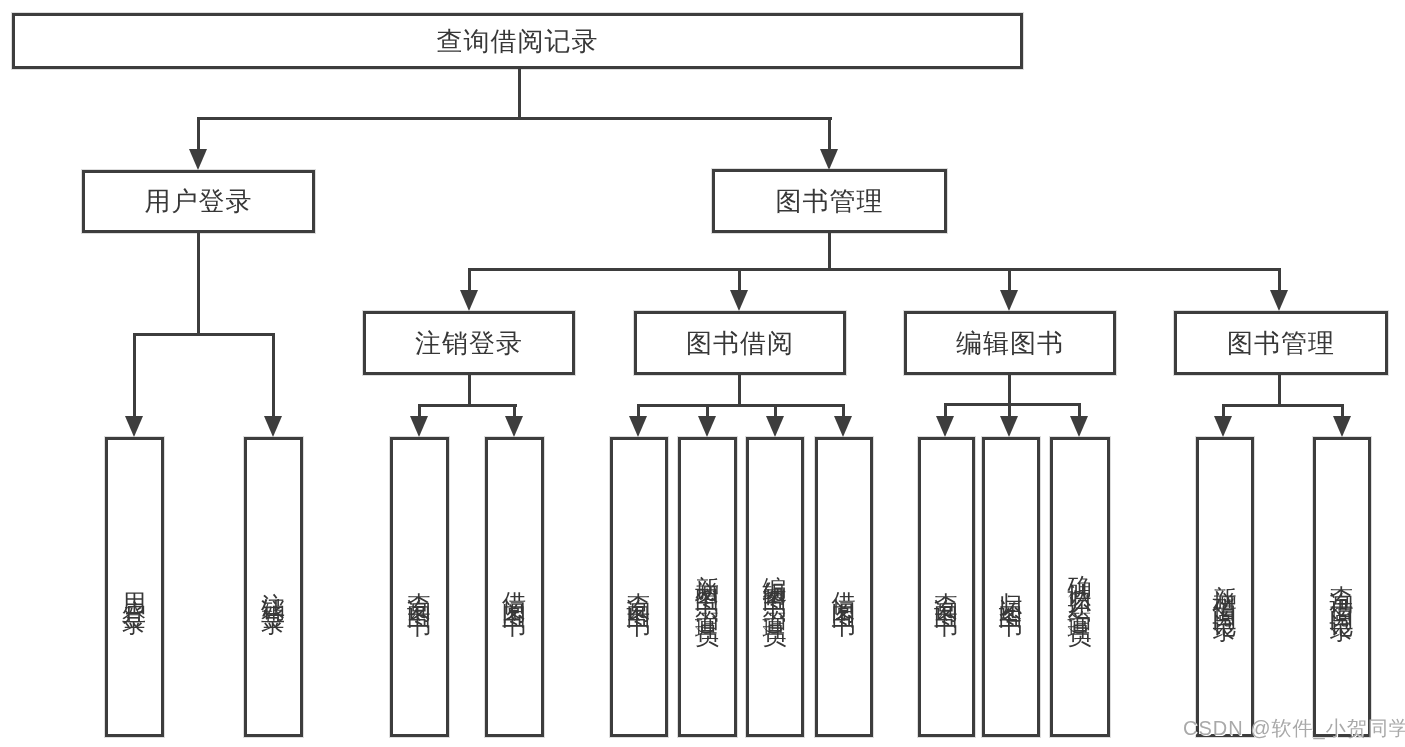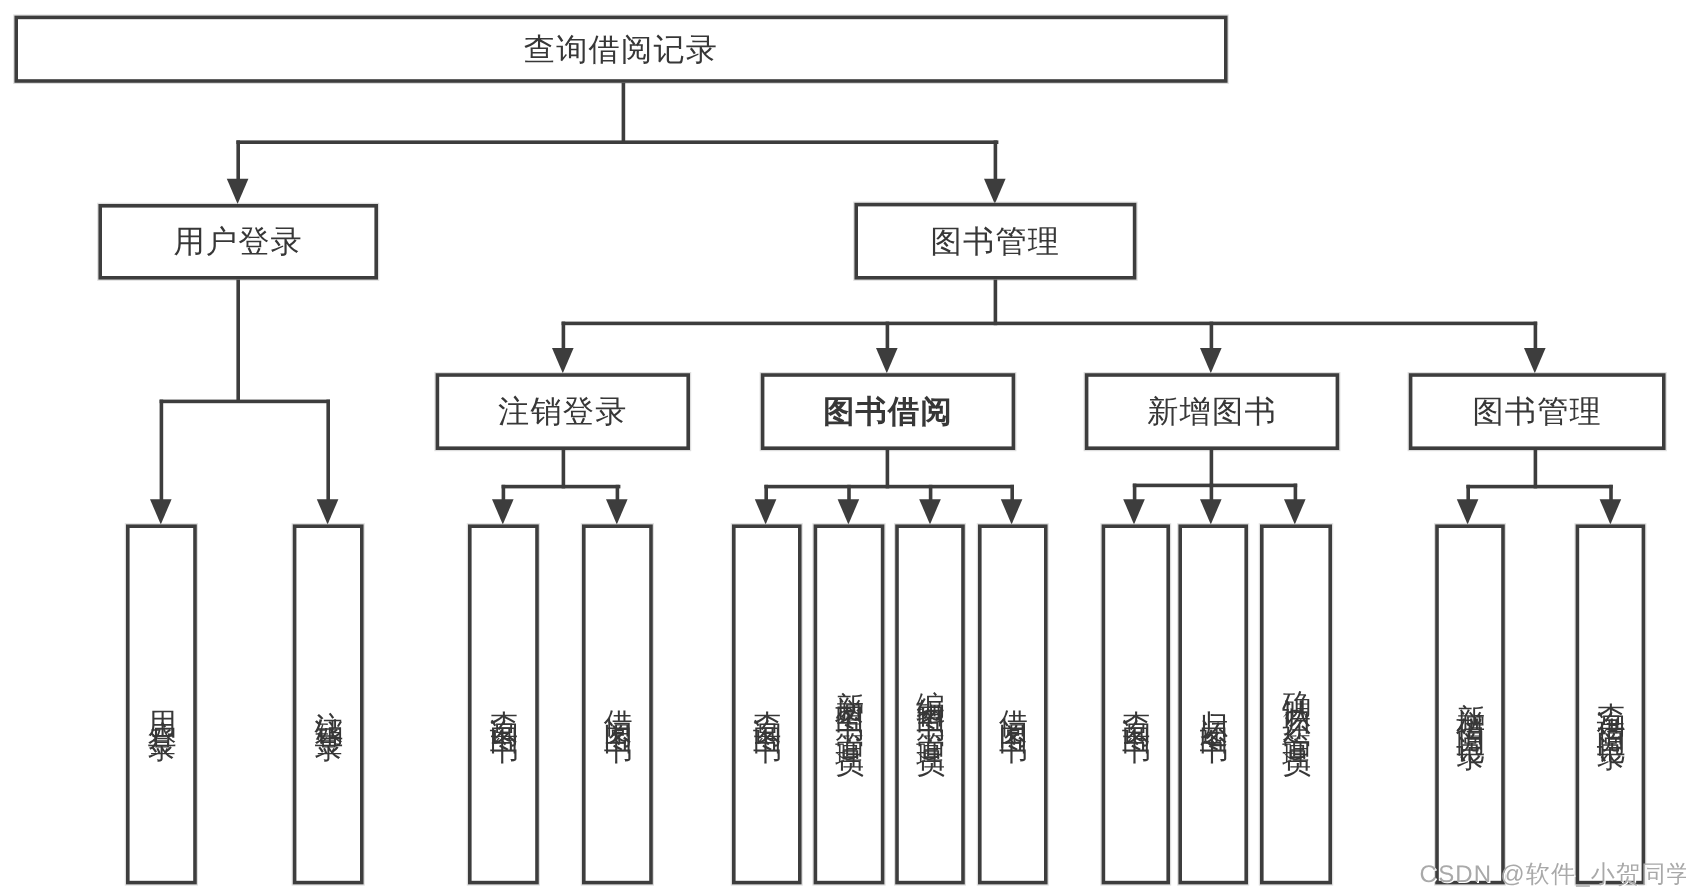--- a/index.html
+++ b/index.html
@@ -86,25 +86,25 @@
   <div class="ln" style="left:738px;  top:268px; width:3px; height:26px;"></div>
   <div class="ar" style="left:730px;  top:290px;"></div>
   <div class="ln" style="left:1008px; top:268px; width:3px; height:26px;"></div>
   <div class="ar" style="left:1000px; top:290px;"></div>
   <div class="ln" style="left:1278px; top:268px; width:3px; height:26px;"></div>
   <div class="ar" style="left:1270px; top:290px;"></div>
 
   <div class="box" style="left:363px; top:311px; width:212px; height:64px;">
     <span>注销登录</span>
   </div>
-  <div class="box" style="left:634px; top:311px; width:212px; height:64px;font-weight:bold;">
+  <div class="box" style="left:634px; top:311px; width:212px; height:64px;">
     <span>图书借阅</span>
   </div>
   <div class="box" style="left:904px; top:311px; width:212px; height:64px;">
-    <span>新增图书</span>
+    <span>编辑图书</span>
   </div>
   <div class="box" style="left:1174px; top:311px; width:214px; height:64px;">
     <span>图书管理</span>
   </div>
 
   <div class="ln" style="left:468px; top:375px; width:3px;  height:32px;"></div>
   <div class="ln" style="left:418px; top:404px; width:99px; height:3px;"></div>
   <div class="ln" style="left:418px; top:404px; width:3px;  height:16px;"></div>
   <div class="ar" style="left:410px; top:416px;"></div>
   <div class="ln" style="left:513px; top:404px; width:3px;  height:16px;"></div>

